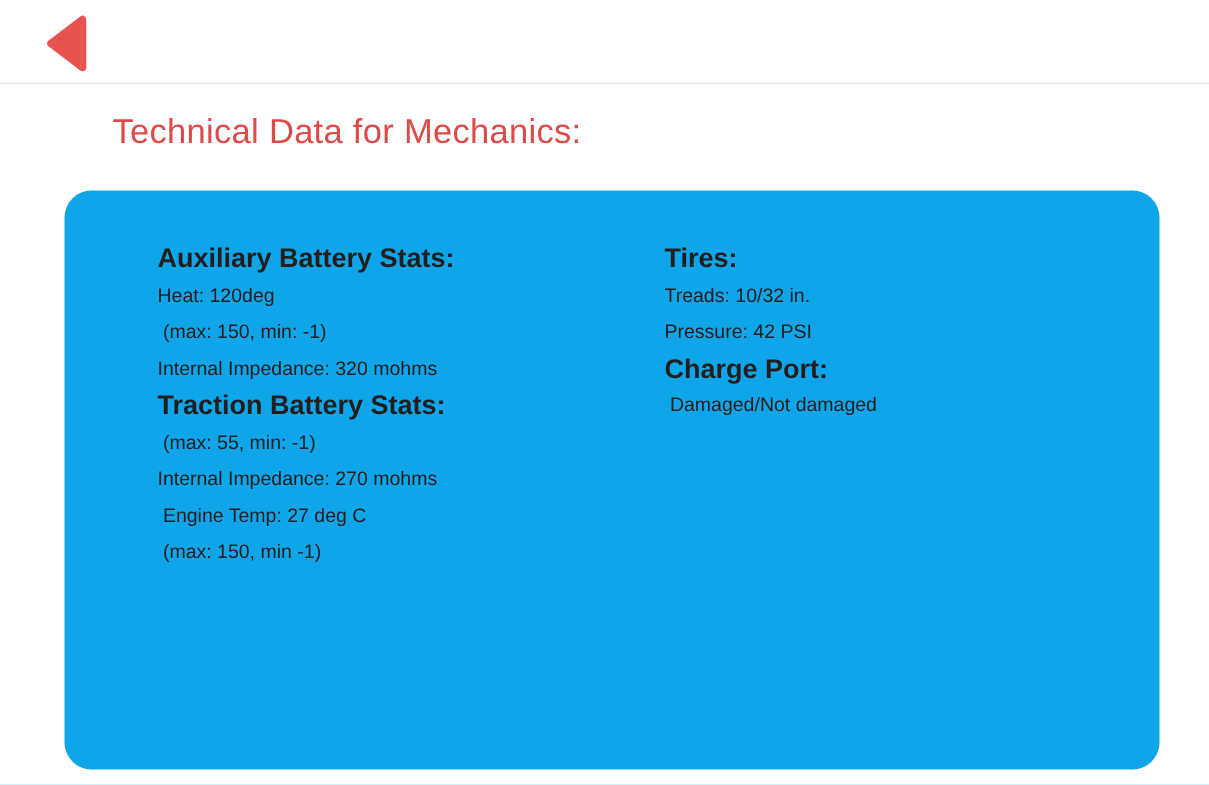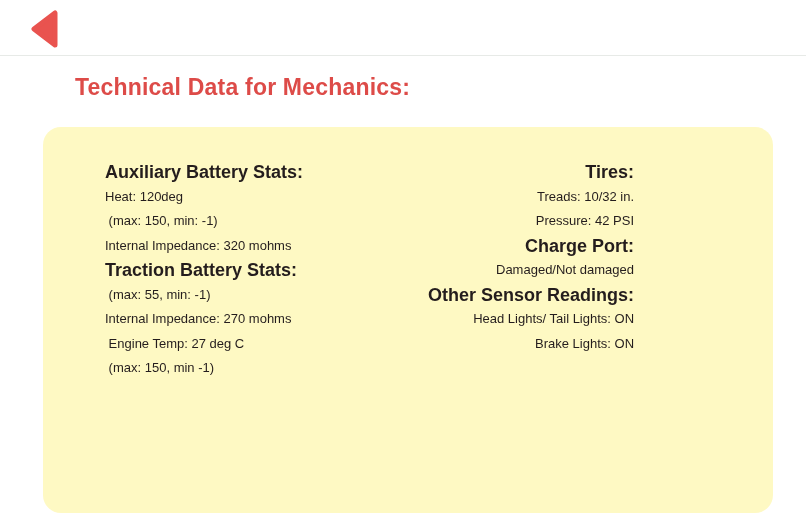--- a/index.html
+++ b/index.html
@@ -35,44 +35,44 @@
     width: 806px;
     height: 1px;
     background: #e7eae7;
   }
 
   .page-title {
     position: absolute;
     left: 75px;
     top: 74px;
     font-size: 23px;
-    font-weight: 700;
+    font-weight: 400;
     color: #dd4b48;
     letter-spacing: 0.2px;
     white-space: pre;
     text-align: right;
   }
 
   .panel {
     position: absolute;
     left: 43px;
     top: 127px;
     width: 730px;
     height: 386px;
-    background: #fef9c3;
+    background: #0ea5e9;
     border-radius: 18px;
   }
 
   .col {
     position: absolute;
     top: 33px;
     color: #241d1d;
   }
   .col-left  { left: 62px; }
-  .col-right { left: 385px; text-align: right; }
+  .col-right { left: 400px; }
 
   .block + .block { }
 
   .block-heading {
     font-size: 18px;
     font-weight: 700;
     line-height: 24.5px;
     white-space: pre;
   }
 
@@ -128,22 +128,17 @@
         <div class="block-heading">Tires:</div>
         <div class="t-line">Treads: 10/32 in.</div>
         <div class="t-line">Pressure: 42 PSI</div>
       </div>
 
       <div class="block">
         <div class="block-heading">Charge Port:</div>
         <div class="t-line"> Damaged/Not damaged</div>
       </div>
 
-      <div class="block">
-        <div class="block-heading">Other Sensor Readings:</div>
-        <div class="t-line">Head Lights/ Tail Lights: ON</div>
-        <div class="t-line">Brake Lights: ON</div>
-      </div>
 
     </div>
 
   </div>
 </div>
 
 </body></html>

